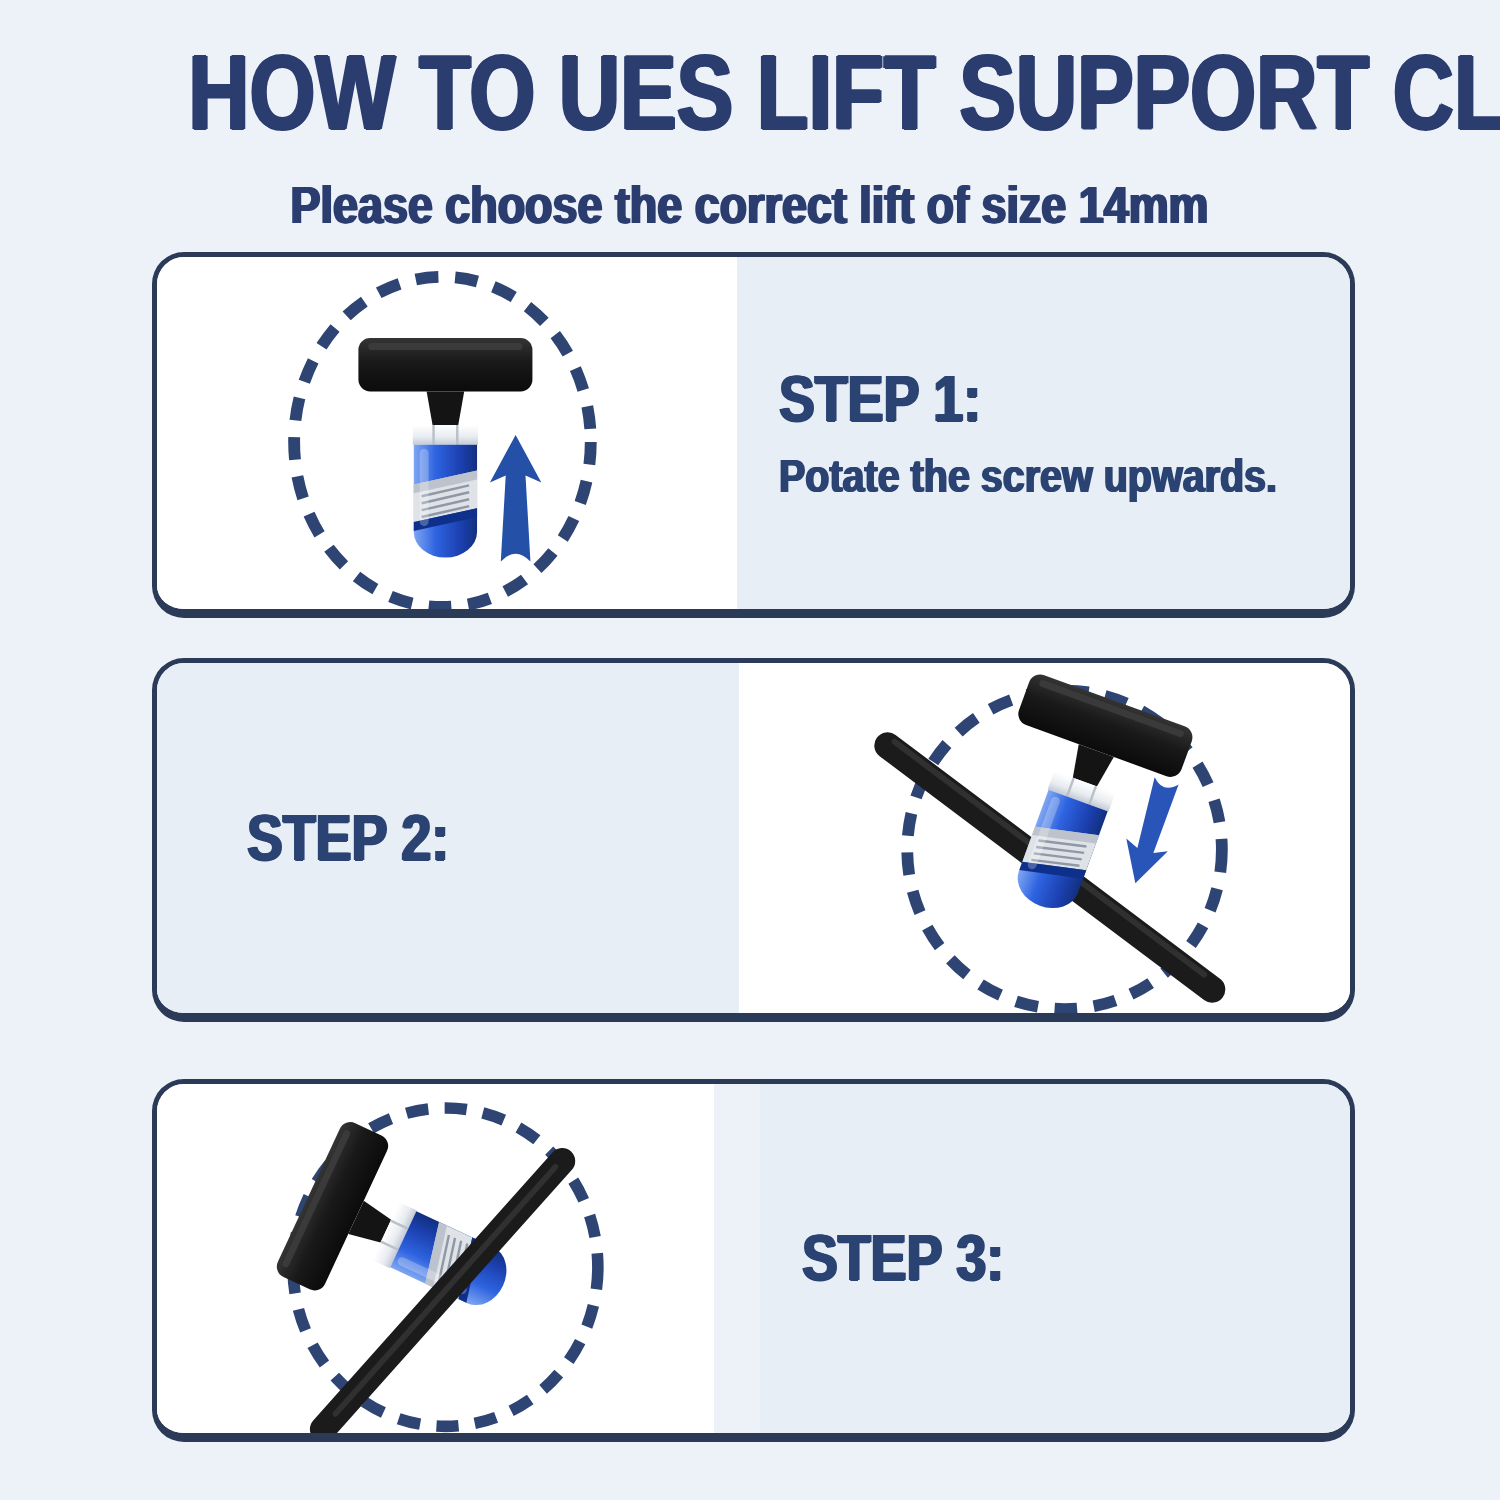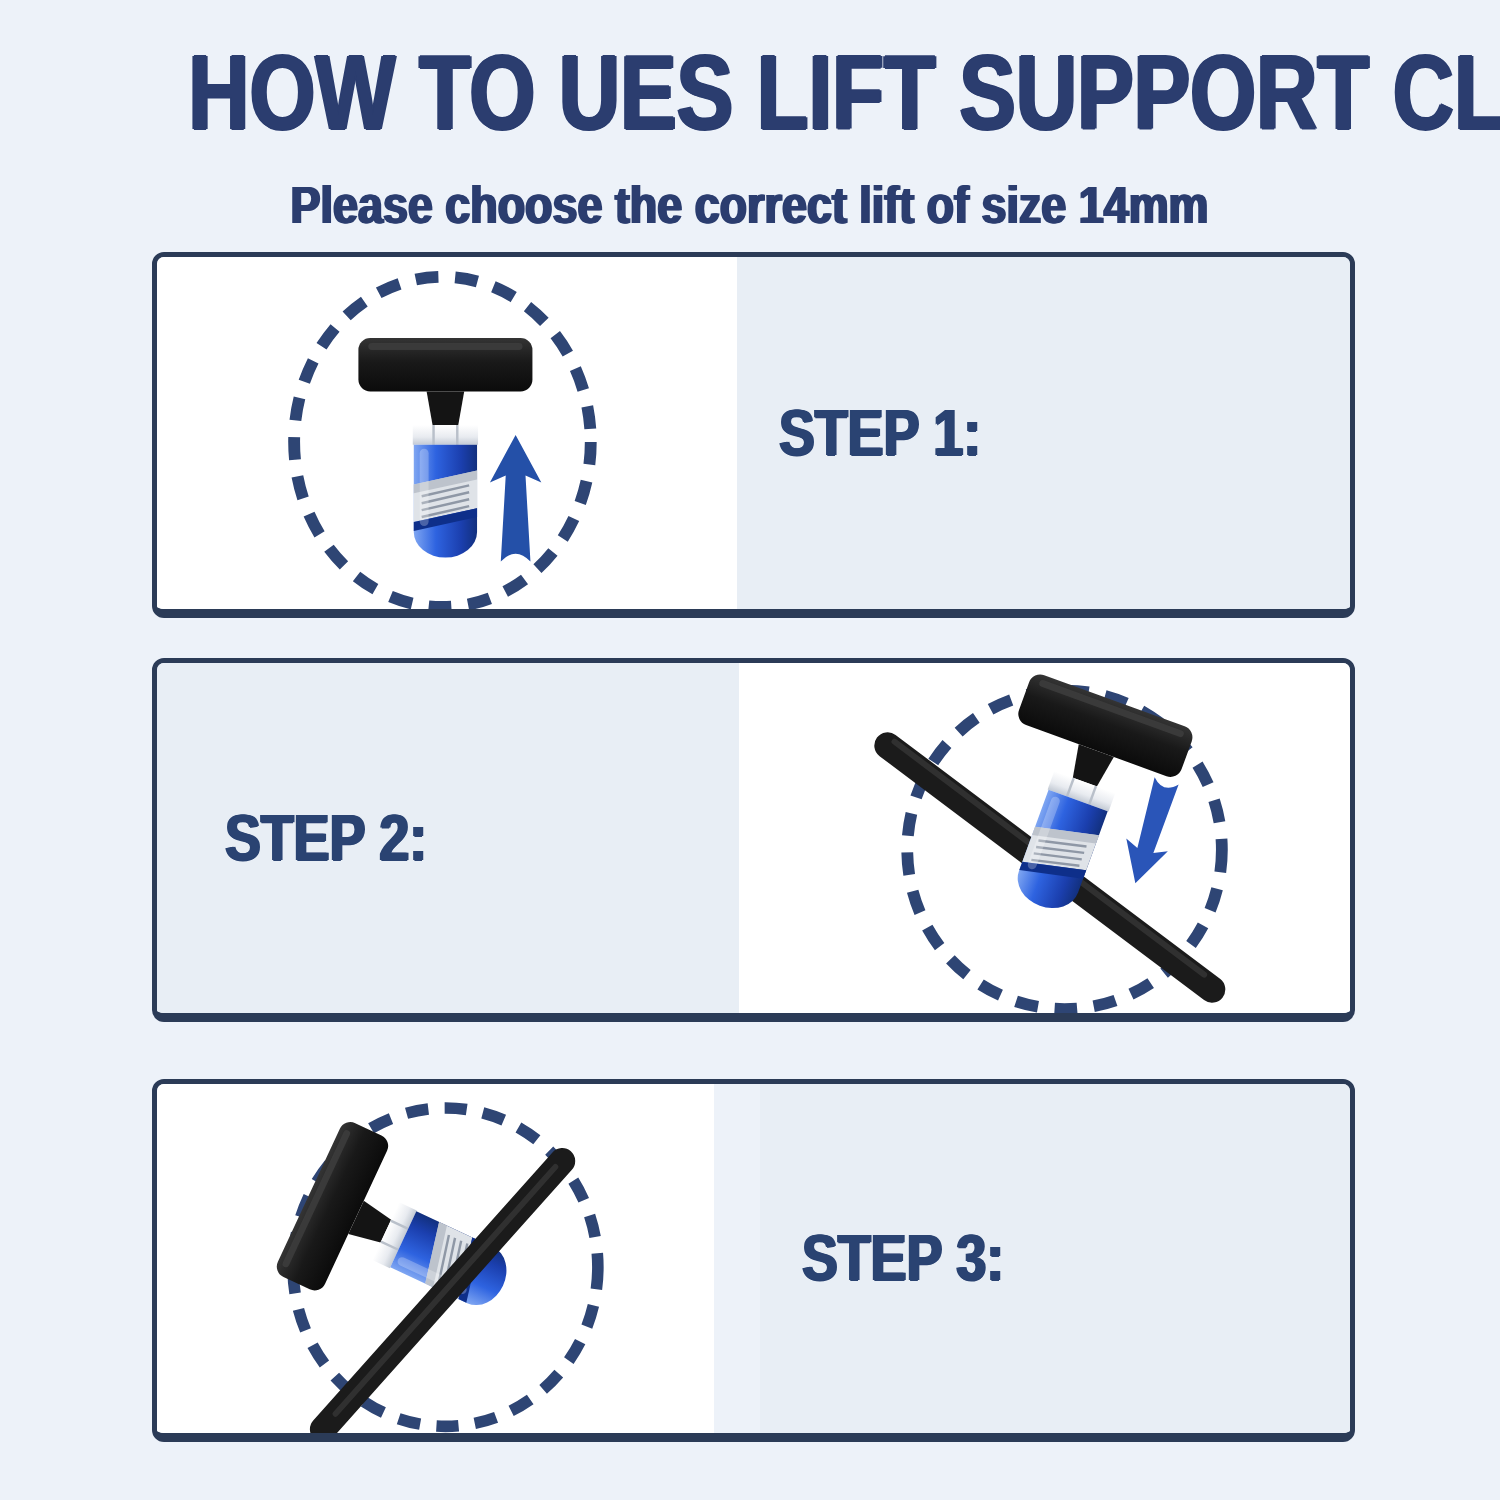--- a/index.html
+++ b/index.html
@@ -29,21 +29,21 @@
     font-size:51px; font-weight:700; white-space:nowrap;
     transform:scaleX(0.88); transform-origin:center;
     text-shadow:1.4px 0 0 currentColor,-1.4px 0 0 currentColor;
     color:#2b3d6f;
   }
 
   
   .panel {
     position:absolute; left:152px; width:1203px;
     border:5px solid #2b3b57; border-bottom-width:9px;
-    border-radius:12px; overflow:hidden;
+    border-radius:32px; overflow:hidden;
     display:flex;
   }
   .panel1 { top:252px; height:366px; }
   .panel2 { top:658px; height:364px; }
   .panel3 { top:1079px; height:363px;gap:46px; }
 
   .half { position:relative; height:100%; }
   .half.media { width:48.6%; }
   .half.txt   { width:51.4%; display:flex; flex-direction:column; justify-content:center; }
   .bg-white { background:#ffffff; }
@@ -59,21 +59,21 @@
     transform:scaleX(0.84); transform-origin:left center;
     text-shadow:1.6px 0 0 currentColor,-1.6px 0 0 currentColor,0 1px 0 currentColor;
   }
   .step-desc { margin-top:16px; }
   .step-desc > span {
     display:inline-block; font-size:47px; font-weight:700; white-space:nowrap;
     transform:scaleX(0.84); transform-origin:left center;
     text-shadow:1.2px 0 0 currentColor,-1.2px 0 0 currentColor;
   }
   .pad-right-side { padding-left:42px; }   
-  .pad-left-side  { padding-left:68px; }   
+  .pad-left-side  { padding-left:90px; }   
 
   .defs-holder { position:absolute; width:0; height:0; overflow:hidden; }
 </style>
 </head>
 <body>
 
 <svg class="defs-holder" aria-hidden="true">
   <defs>
     <linearGradient id="knobGrad" x1="0" y1="0" x2="0" y2="1">
       <stop offset="0" stop-color="#343434"></stop>
@@ -126,20 +126,21 @@
   <section class="panel panel1">
     <div class="half media bg-white">
       <svg viewBox="0 0 585 356" preserveAspectRatio="xMidYMid meet">
         <ellipse cx="288" cy="187" rx="150" ry="167" fill="none" stroke="#2e4574" stroke-width="12" stroke-dasharray="23 17"></ellipse>
         <use href="#clamp" transform="translate(291,204)"></use>
         <use href="#arrowGlyph" transform="translate(362,180)" fill="#2450a8"></use>
       </svg>
     </div>
     <div class="half txt bg-tint pad-right-side">
       <div class="step-heading"><span>STEP 1:</span></div>
+      <div class="step-desc"><span>Potate the screw upwards.</span></div>
     </div>
   </section>
 
   <section class="panel panel2">
     <div class="half txt bg-tint pad-left-side">
       <div class="step-heading"><span>STEP 2:</span></div>
     </div>
     <div class="half media bg-white">
       <svg viewBox="0 0 615 356" preserveAspectRatio="xMidYMid meet">
         <ellipse cx="328" cy="190" rx="160" ry="162" fill="none" stroke="#2e4574" stroke-width="12" stroke-dasharray="23 17"></ellipse>

